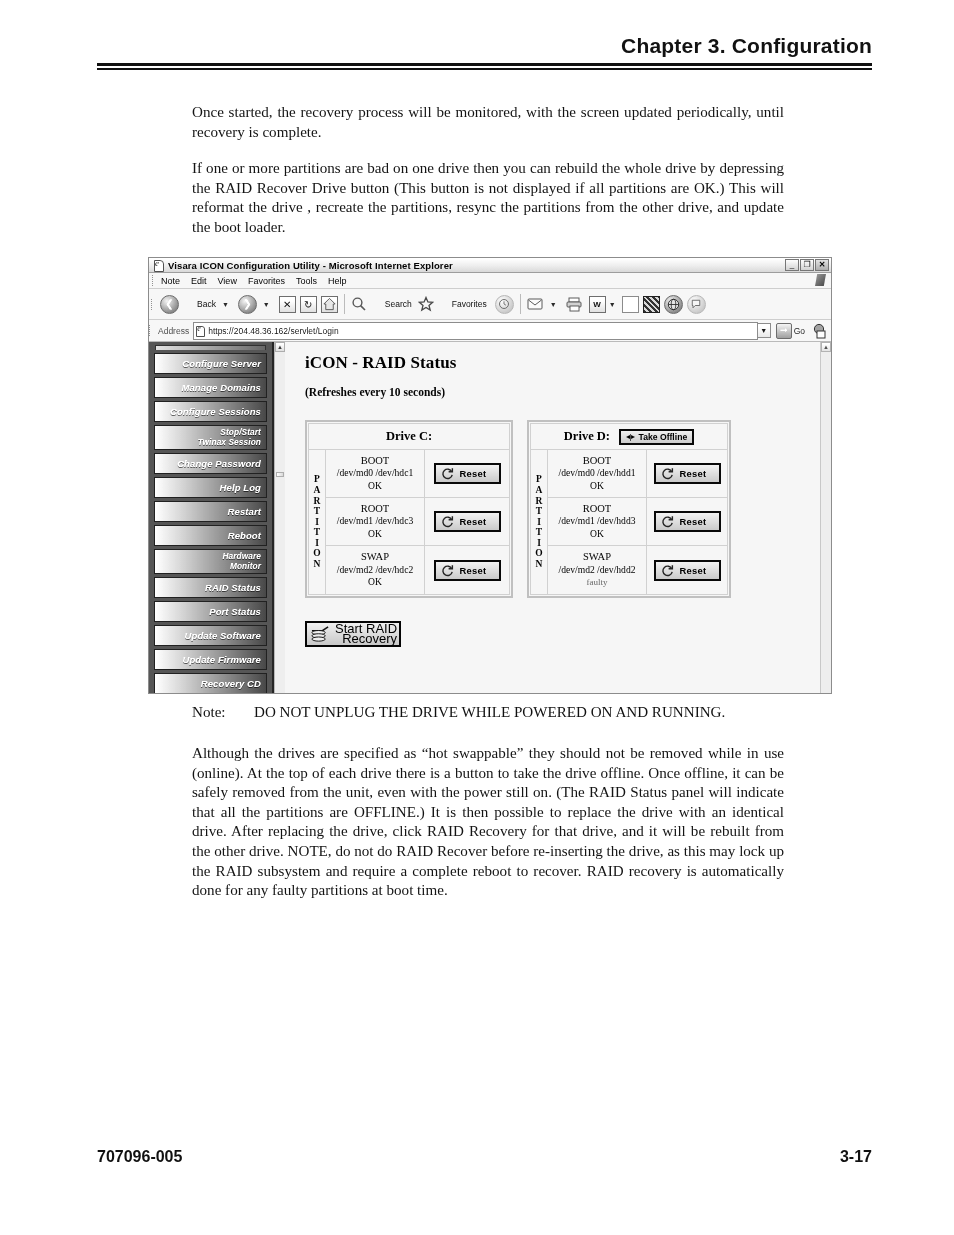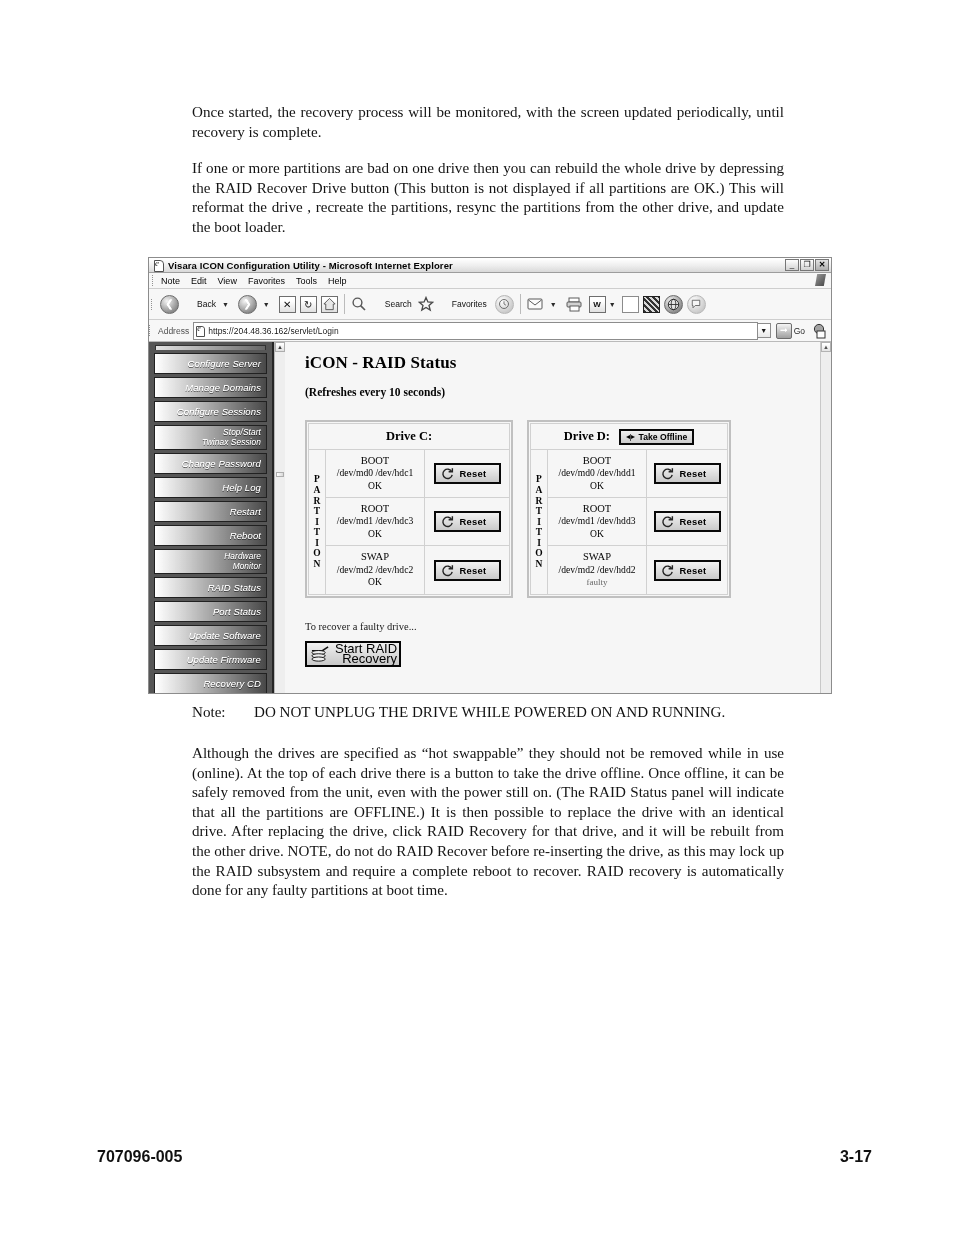--- a/index.html
+++ b/index.html
@@ -126,21 +126,21 @@
      border-right:2px solid #2f2f2f;padding:3px 0 0 0;box-sizing:border-box;position:relative;}
   .navtop{height:4px;background:linear-gradient(90deg,#d8d8d8,#6a6a6a);
     margin:0 6px 3px 6px;border:1px solid #3a3a3a;border-bottom:none;}
   .navbtn{
     height:21px;margin:0 5px 3px 5px;
     background:linear-gradient(90deg,#f2f2f2 0%,#d0d0d0 22%,#8e8e8e 62%,#4e4e4e 100%);
     border:1px solid #2b2b2b;
     display:flex;align-items:center;justify-content:flex-end;
     padding-right:5px;box-sizing:border-box;
   }
-  .navbtn span{font-size:9.5px;font-style:italic;font-weight:normal;color:#fff;
+  .navbtn span{font-size:9.5px;font-style:italic;font-weight:bold;color:#fff;
     text-shadow:0 1px 0 rgba(0,0,0,.55);white-space:nowrap;letter-spacing:.1px;}
   .navbtn.tall{height:25px;flex-direction:column;justify-content:center;align-items:flex-end;}
   .navbtn.tall span{font-size:8.3px;line-height:9.4px;}
 
   .vscroll{width:10px;flex:0 0 10px;background:#e4e2dd;border-left:1px solid #b5b2aa;
     display:flex;flex-direction:column;align-items:center;}
   .vscroll .arw{width:10px;height:10px;background:linear-gradient(180deg,#f5f5f5,#d5d5d5);
     border:1px solid #a8a8a8;box-sizing:border-box;display:flex;align-items:center;
     justify-content:center;font-size:6px;color:#444;}
   .vscroll .thumb{width:8px;height:60px;margin-top:26px;
@@ -200,20 +200,25 @@
     background:#e4e2dd;border-left:1px solid #c3c0b8;}
   .docscroll .arw{width:10px;height:10px;background:linear-gradient(180deg,#f5f5f5,#d9d9d9);
     border:1px solid #adadad;box-sizing:border-box;display:flex;align-items:center;
     justify-content:center;font-size:6px;color:#555;}
 </style>
 </head>
 <body>
 
 <div class="page">
 
+  <div class="hdr">
+    <div class="hdr-title">Chapter 3.  Configuration</div>
+    <div class="hdr-rule"></div>
+    <div class="hdr-rule2"></div>
+  </div>
 
   <div class="body-col">
     <p class="para">Once started, the recovery process will be monitored, with the screen updated periodically, until recovery is complete.</p>
     <p class="para last">If one or more partitions are bad on one drive then you can rebuild the whole drive by depressing the RAID Recover Drive button  (This button is not displayed if all partitions are OK.)  This will reformat the drive ,  recreate the partitions, resync the partitions from the other drive, and update the boot loader.</p>
   </div>
 
   <div class="shot">
 
     <div class="titlebar">
       <span class="tb-ico"></span>
@@ -542,21 +547,20 @@
                     </div>
                   </div>
                 </div>
               </div>
             </div>
           </div>
 
         </div>
 
         <div class="recsec">
-          <div class="cap">To recover a faulty drive...</div>
           <div class="startbtn">
             <svg width="21" height="19" viewBox="0 0 22 20">
               <path d="M2 6 L13 6 L19 2" fill="none" stroke="#1f1f1f" stroke-width="1.6"></path>
               <ellipse cx="9" cy="8" rx="7" ry="2.2" fill="#e3e3e3" stroke="#1f1f1f"></ellipse>
               <ellipse cx="9" cy="11.4" rx="7" ry="2.2" fill="#e3e3e3" stroke="#1f1f1f"></ellipse>
               <ellipse cx="9" cy="14.8" rx="7" ry="2.2" fill="#e3e3e3" stroke="#1f1f1f"></ellipse>
             </svg>
             <span class="txt">
               <span>Start RAID</span><br>
               <span>Recovery</span>

